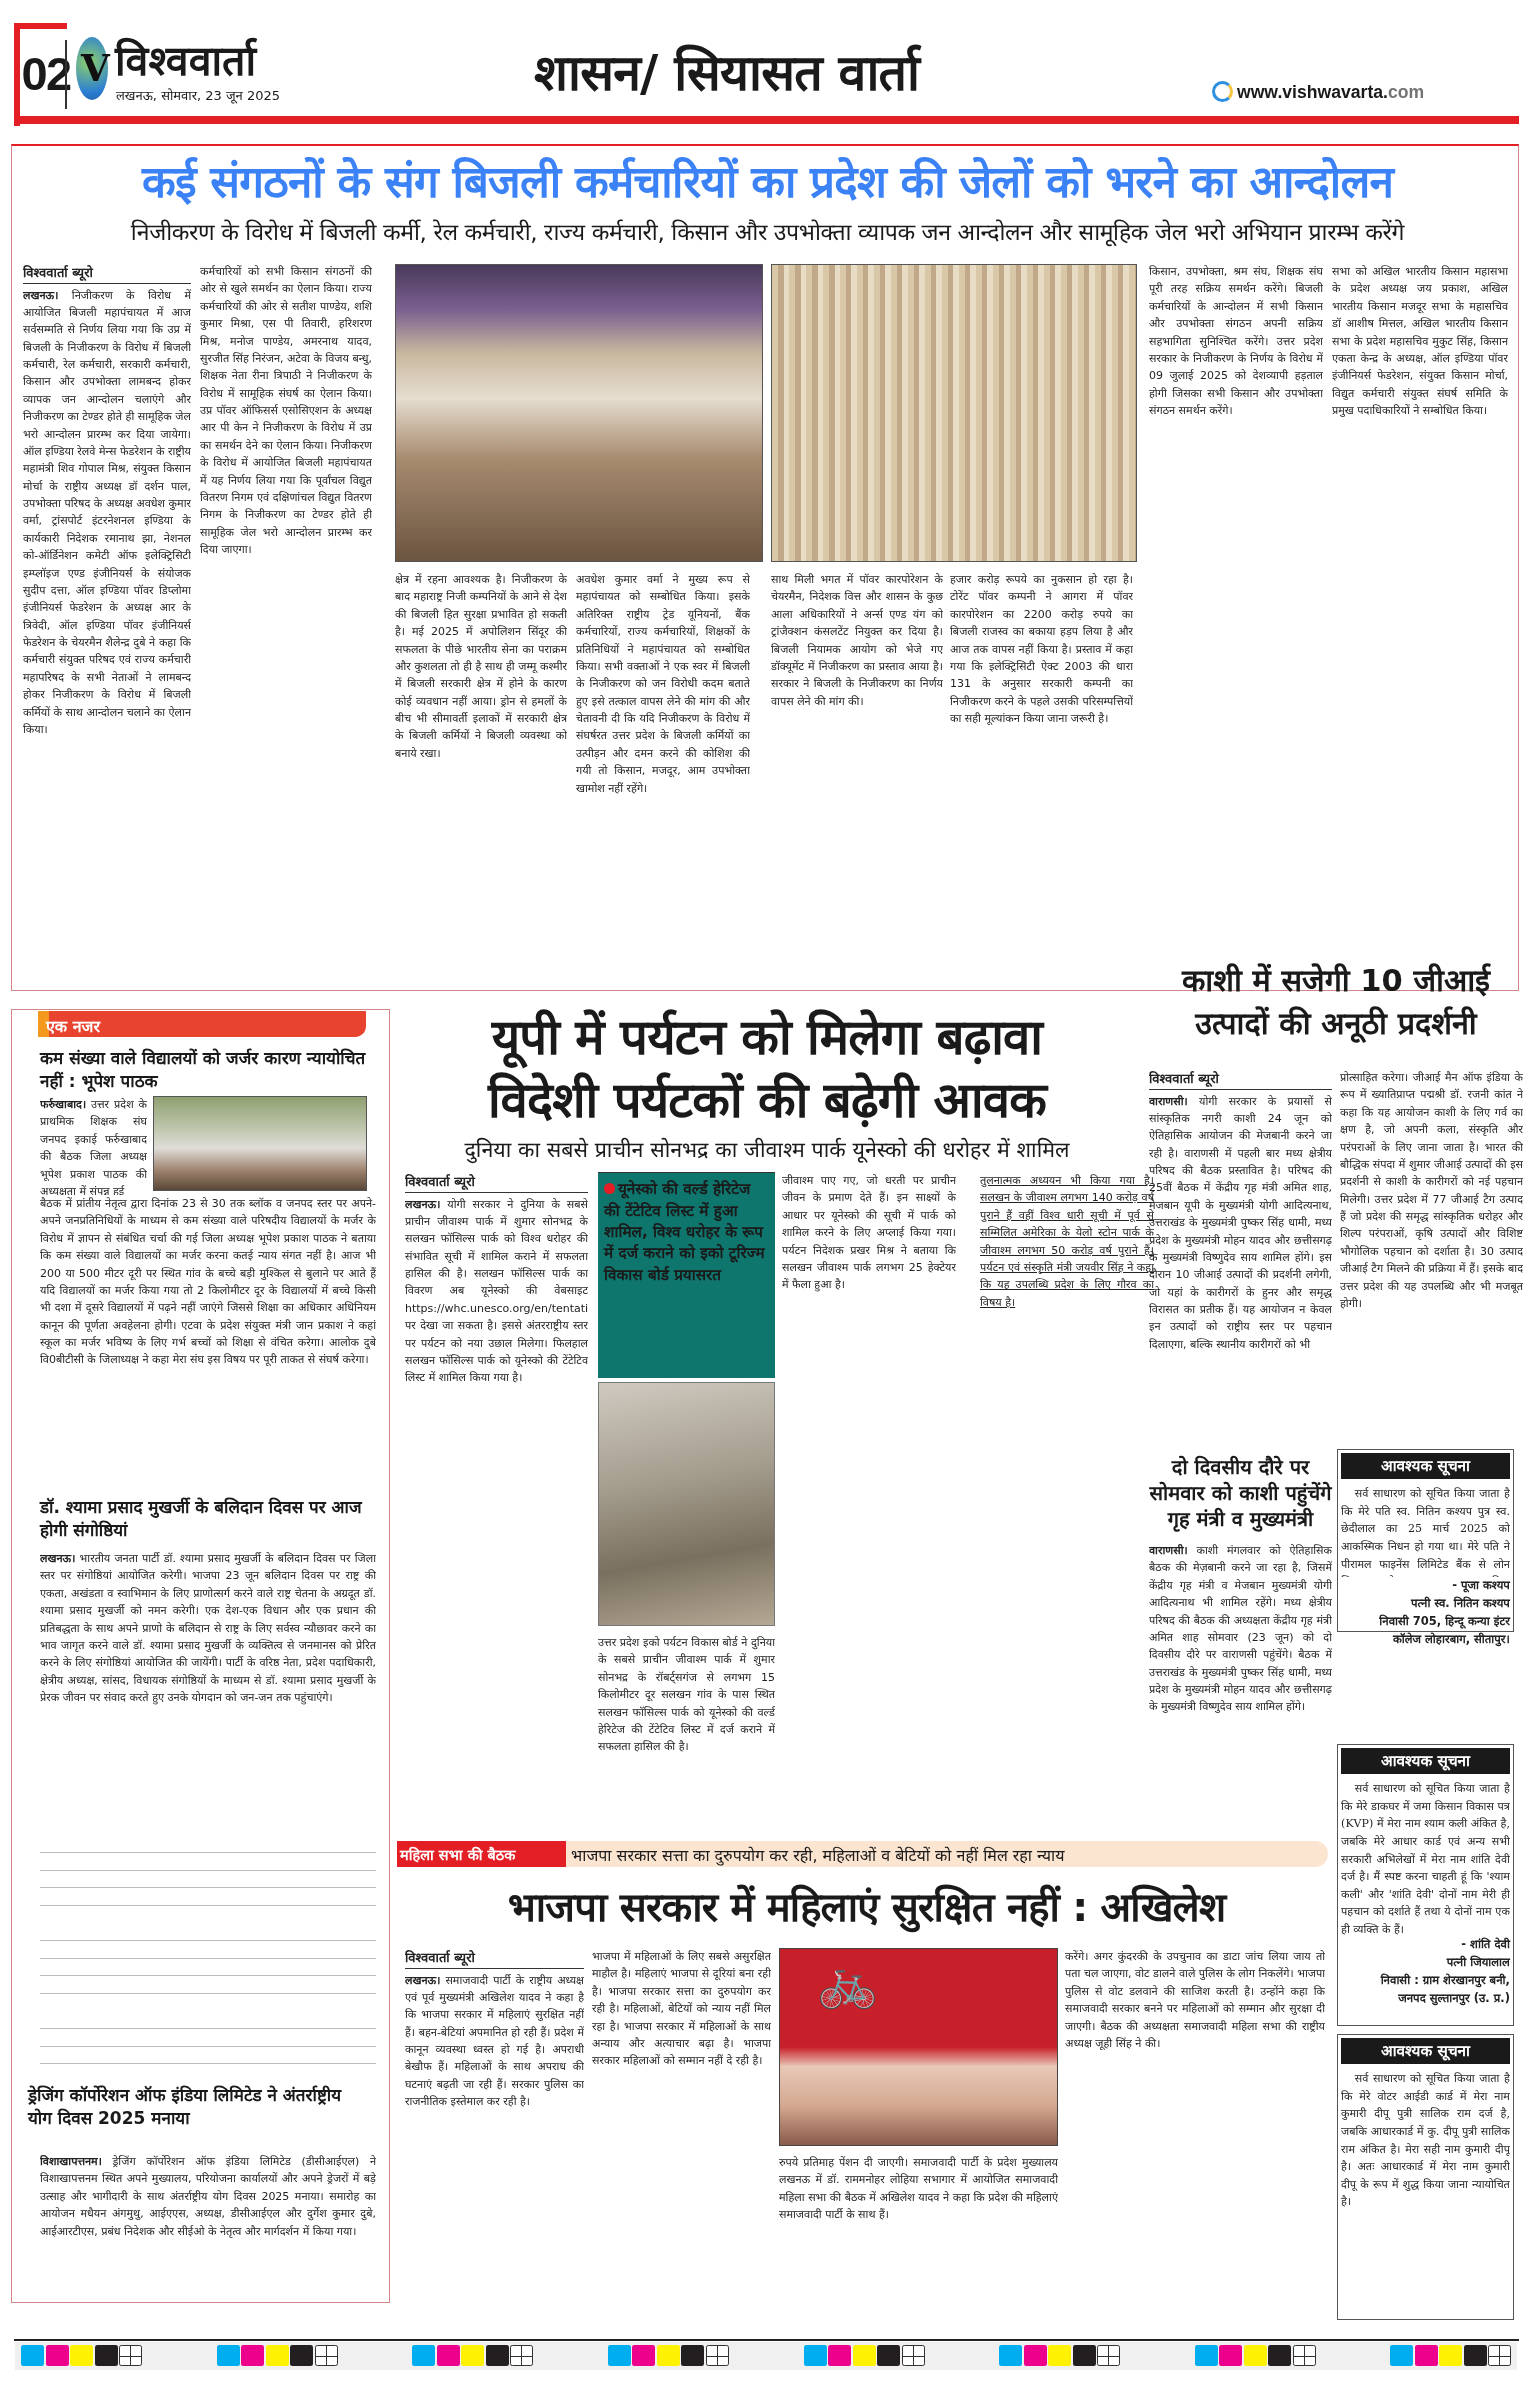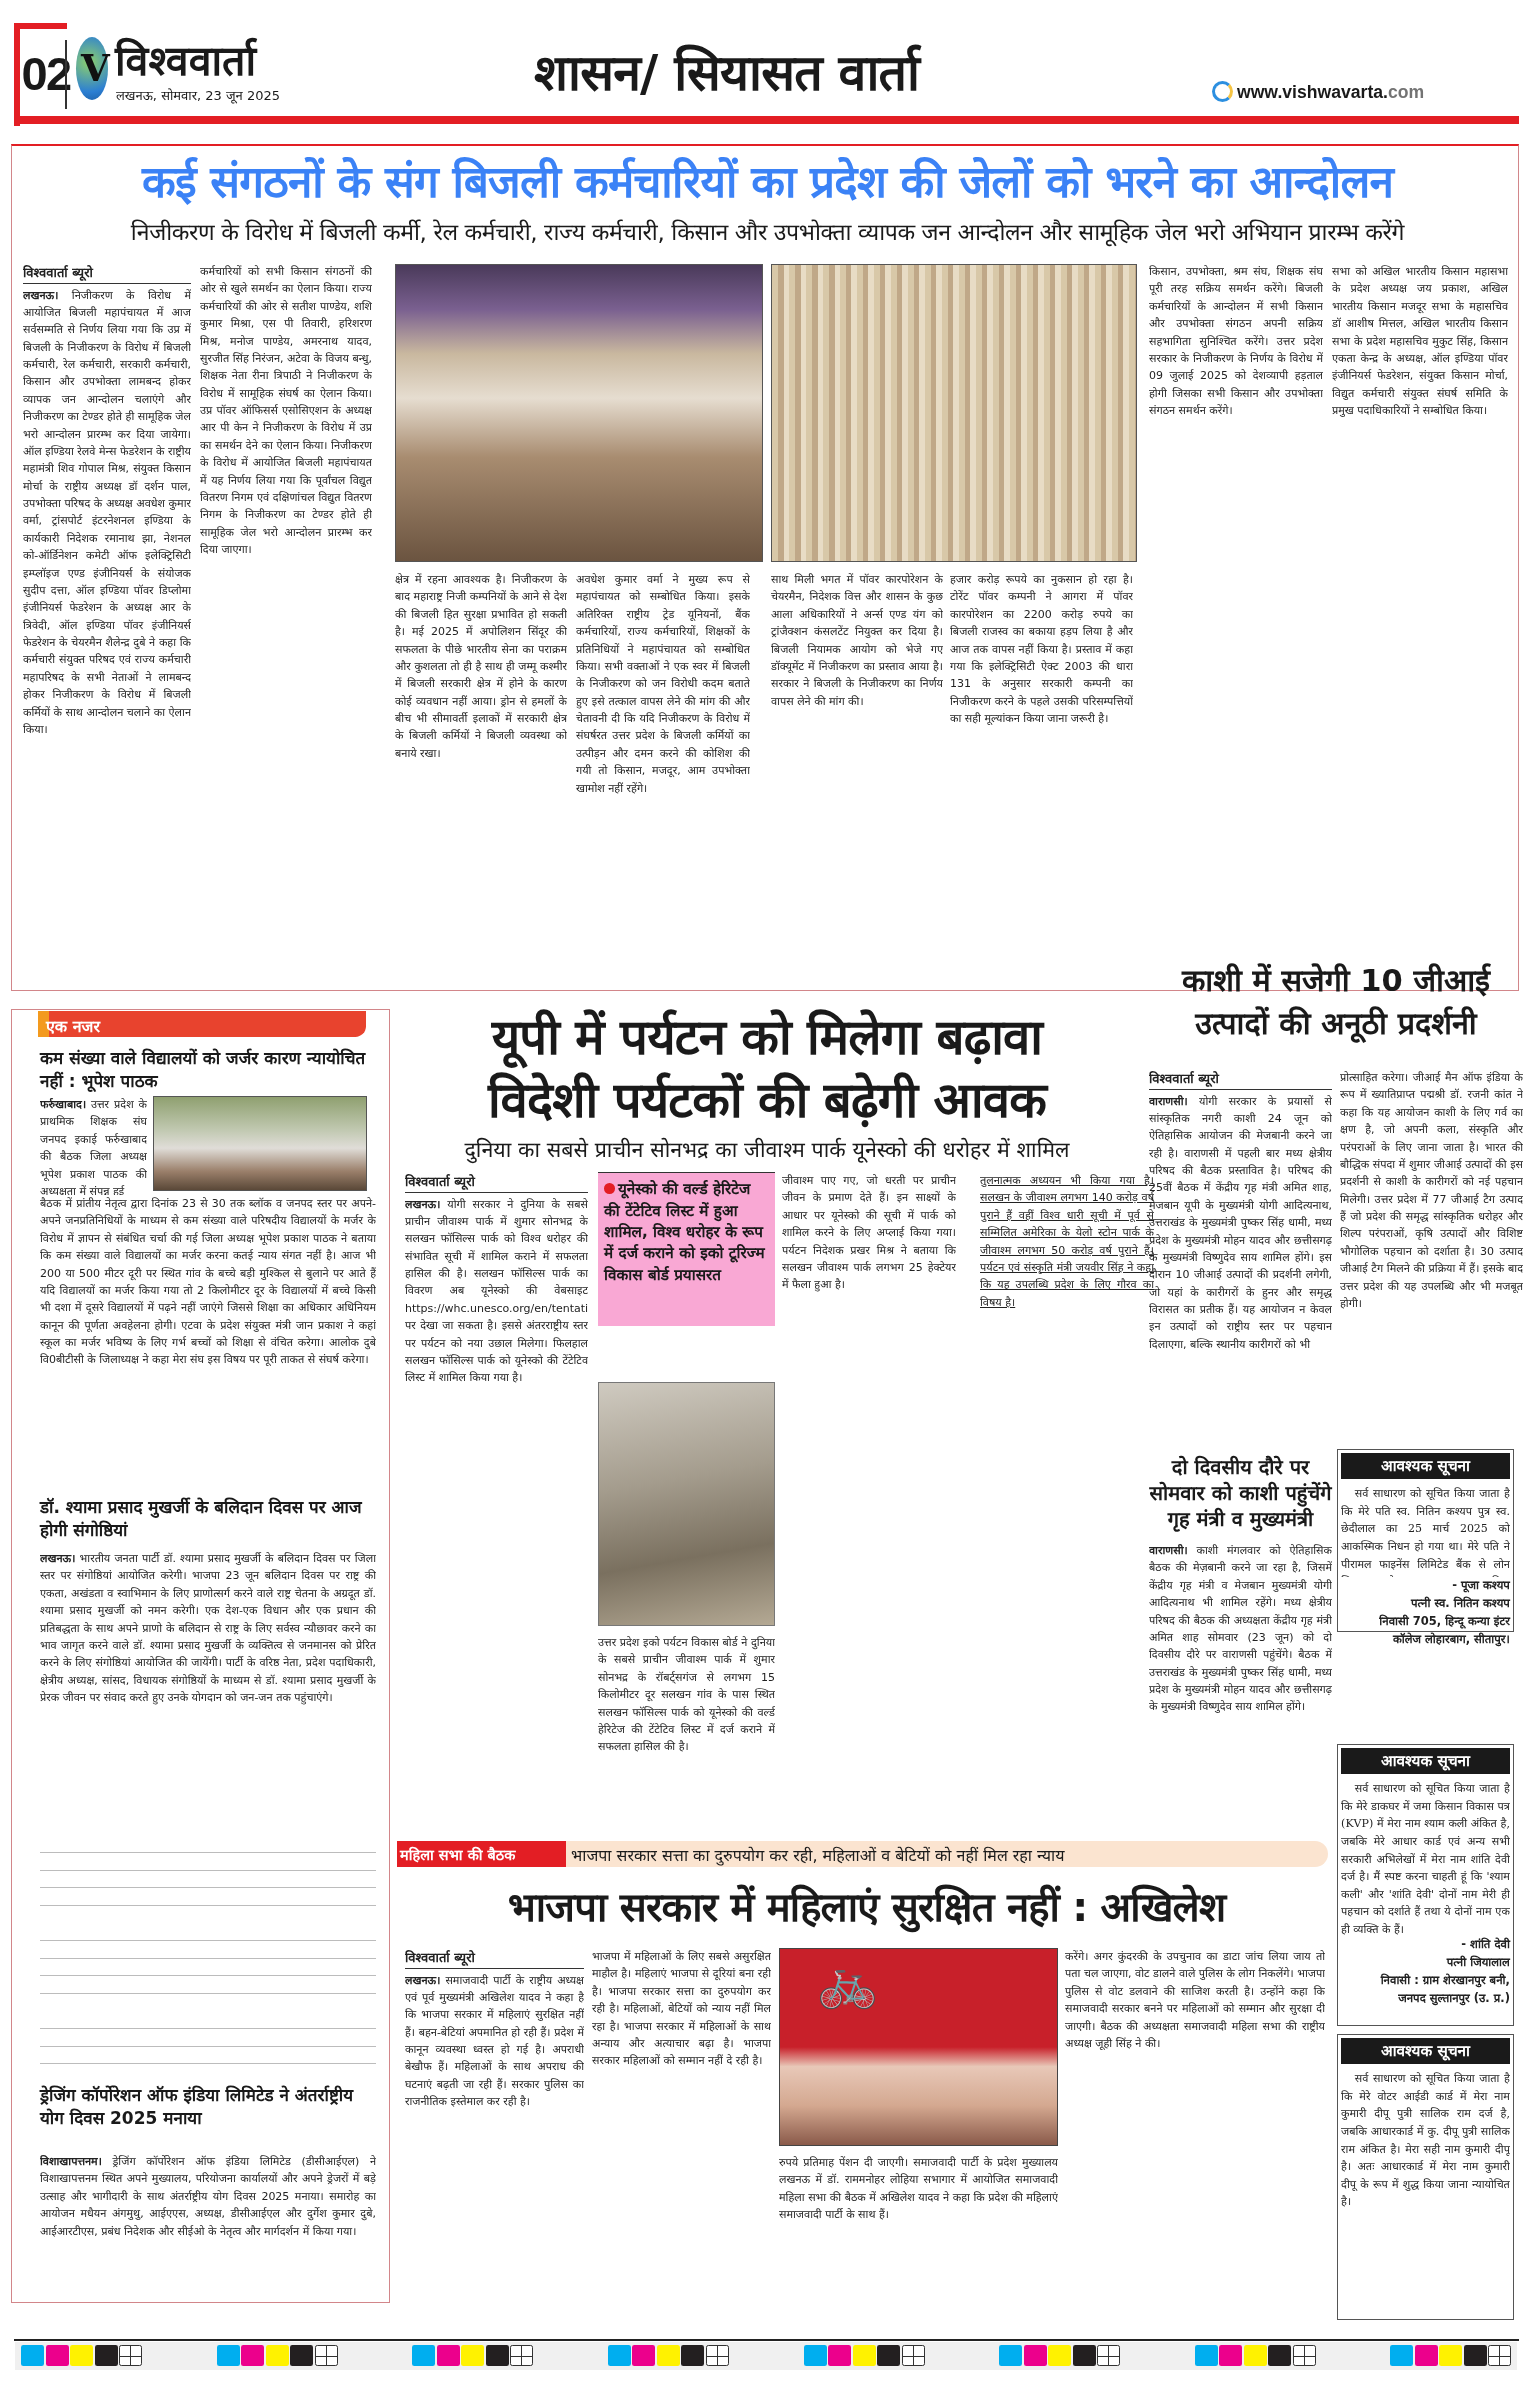--- a/index.html
+++ b/index.html
@@ -36,21 +36,21 @@
   .ek-tab { left: 38px; top: 1011px; width: 328px; height: 26px; background: #e8432e; border-radius: 0 0 10.7px 0; }
   .ek-tab-label { left: 46px; top: 1015px; font: bold 16px "DejaVu Sans", sans-serif; color: #fff; }
   .ek-tab-accent { left: 38px; top: 1011px; width: 10.7px; height: 26px; background: #f39a1e; }
   .ek-h { font: bold 17px/1.35 "DejaVu Sans", sans-serif; color: #1a1a1a; }
   .ek-body { font: 11px/1.58 "DejaVu Sans", sans-serif; color: #222; text-align: justify; }
 
   
   .tour-h1 { left: 397px; top: 1002px; width: 740px; text-align: center; font: bold 49px "DejaVu Sans", sans-serif; letter-spacing: -0.8px; }
   .tour-h2 { left: 397px; top: 1065px; width: 740px; text-align: center; font: bold 49px "DejaVu Sans", sans-serif; letter-spacing: -0.8px; }
   .tour-sub { left: 397px; top: 1134px; width: 740px; text-align: center; font: 21.4px "DejaVu Sans", sans-serif; }
-  .pull { left: 598px; top: 1172px; width: 177px; height: 154px; background: #f9a8d4; border-top: 1.5px solid #333; padding: 6.1px; font: bold 15.3px/1.4 "DejaVu Sans", sans-serif; color: #1a1a1a; }
+  .pull { left: 598px; top: 1172px; width: 177px; height: 206px; background: #0f766e; border-top: 1.5px solid #333; padding: 6.1px; font: bold 15.3px/1.4 "DejaVu Sans", sans-serif; color: #1a1a1a; }
   .pull-dot { display: inline-block; width: 10.7px; height: 10.7px; border-radius: 50%; background: #e31e24; margin-right: 3.1px; }
   .fossil-photo { left: 598px; top: 1382px; width: 177px; height: 244px; background: linear-gradient(170deg,#cfcac0,#a49c8d 40%,#7a705f 70%,#b4a994); border: 0.8px solid #777; }
 
   
   .kashi-h { left: 1145px; top: 960px; width: 382px; text-align: center; font: bold 30.5px/1.4 "DejaVu Sans", sans-serif; }
   .daura-h { left: 1145px; top: 1454px; width: 191px; text-align: center; font: bold 20px/1.3 "DejaVu Sans", sans-serif; }
   .notice { border: 1.5px solid #555; background: #fff; padding: 3.1px; }
   .notice-title { background: #1a1a1a; color: #fff; text-align: center; font: bold 15.3px "DejaVu Sans", sans-serif; padding: 2.3px 0 3.8px; margin-bottom: 6.1px; }
   .notice-body { font: 11px/1.6 "DejaVu Serif", serif; text-align: justify; text-indent: 13.7px; color: #222; }
   .notice-sign { font: bold 11.5px/1.55 "DejaVu Sans", sans-serif; text-align: right; color: #222; }
@@ -117,21 +117,21 @@
   <span>उत्तर प्रदेश के प्राथमिक शिक्षक संघ जनपद इकाई फर्रुखाबाद की बैठक जिला अध्यक्ष भूपेश प्रकाश पाठक की अध्यक्षता में संपन्न हुई</span>
 </div>
 <div class="abs ek-body" style="left:40px;top:1195px;width:336px;height:294px;overflow:hidden;">बैठक में प्रांतीय नेतृत्व द्वारा दिनांक 23 से 30 तक ब्लॉक व जनपद स्तर पर अपने-अपने जनप्रतिनिधियों के माध्यम से कम संख्या वाले परिषदीय विद्यालयों के मर्जर के विरोध में ज्ञापन से संबंधित चर्चा की गई जिला अध्यक्ष भूपेश प्रकाश पाठक ने बताया कि कम संख्या वाले विद्यालयों का मर्जर करना कतई न्याय संगत नहीं है। आज भी 200 या 500 मीटर दूरी पर स्थित गांव के बच्चे बड़ी मुश्किल से बुलाने पर आते हैं यदि विद्यालयों का मर्जर किया गया तो 2 किलोमीटर दूर के विद्यालयों में बच्चे किसी भी दशा में दूसरे विद्यालयों में पढ़ने नहीं जाएंगे जिससे शिक्षा का अधिकार अधिनियम कानून की पूर्णता अवहेलना होगी। एटवा के प्रदेश संयुक्त मंत्री जान प्रकाश ने कहां स्कूल का मर्जर भविष्य के लिए गर्भ बच्चों को शिक्षा से वंचित करेगा। आलोक दुबे वि0बीटीसी के जिलाध्यक्ष ने कहा मेरा संघ इस विषय पर पूरी ताकत से संघर्ष करेगा।</div>
 
 <div class="abs ek-h" style="left:40px;top:1496px;width:336px;">डॉ. श्यामा प्रसाद मुखर्जी के बलिदान दिवस पर आज होगी संगोष्ठियां</div>
 <div class="abs ek-body" style="left:40px;top:1550px;width:336px;height:282px;overflow:hidden;">
   <span class="dateline">लखनऊ।</span>
   <span>भारतीय जनता पार्टी डॉ. श्यामा प्रसाद मुखर्जी के बलिदान दिवस पर जिला स्तर पर संगोष्ठियां आयोजित करेगी। भाजपा 23 जून बलिदान दिवस पर राष्ट्र की एकता, अखंडता व स्वाभिमान के लिए प्राणोत्सर्ग करने वाले राष्ट्र चेतना के अग्रदूत डॉ. श्यामा प्रसाद मुखर्जी को नमन करेगी। एक देश-एक विधान और एक प्रधान की प्रतिबद्धता के साथ अपने प्राणो के बलिदान से राष्ट्र के लिए सर्वस्व न्यौछावर करने का भाव जागृत करने वाले डॉ. श्यामा प्रसाद मुखर्जी के व्यक्तित्व से जनमानस को प्रेरित करने के लिए संगोष्ठियां आयोजित की जायेंगी। पार्टी के वरिष्ठ नेता, प्रदेश पदाधिकारी, क्षेत्रीय अध्यक्ष, सांसद, विधायक संगोष्ठियों के माध्यम से डॉ. श्यामा प्रसाद मुखर्जी के प्रेरक जीवन पर संवाद करते हुए उनके योगदान को जन-जन तक पहुंचाएंगे।</span>
 </div>
 
-<div class="abs ek-h" style="left:40px;top:2084px;width:336px;">ड्रेजिंग कॉर्पोरेशन ऑफ इंडिया लिमिटेड ने अंतर्राष्ट्रीय योग दिवस 2025 मनाया</div>
+<div class="abs ek-h" style="left:28px;top:2084px;width:336px;">ड्रेजिंग कॉर्पोरेशन ऑफ इंडिया लिमिटेड ने अंतर्राष्ट्रीय योग दिवस 2025 मनाया</div>
 <div class="abs ek-body" style="left:40px;top:2153px;width:336px;height:145px;overflow:hidden;">
   <span class="dateline">विशाखापत्तनम।</span>
   <span>ड्रेजिंग कॉर्पोरेशन ऑफ इंडिया लिमिटेड (डीसीआईएल) ने विशाखापत्तनम स्थित अपने मुख्यालय, परियोजना कार्यालयों और अपने ड्रेजरों में बड़े उत्साह और भागीदारी के साथ अंतर्राष्ट्रीय योग दिवस 2025 मनाया। समारोह का आयोजन मधैयन अंगमुथु, आईएएस, अध्यक्ष, डीसीआईएल और दुर्गेश कुमार दुबे, आईआरटीएस, प्रबंध निदेशक और सीईओ के नेतृत्व और मार्गदर्शन में किया गया।</span>
 </div>
 <div class="abs filler" style="left:40px;top:1840px;width:336px;height:237px;"></div>
 
 <div class="abs tour-h1">यूपी में पर्यटन को मिलेगा बढ़ावा</div>
 <div class="abs tour-h2">विदेशी पर्यटकों की बढ़ेगी आवक</div>
 <div class="abs tour-sub">दुनिया का सबसे प्राचीन सोनभद्र का जीवाश्म पार्क यूनेस्को की धरोहर में शामिल</div>
 <div class="abs col" style="left:405px;top:1172px;width:183px;height:657px;">

